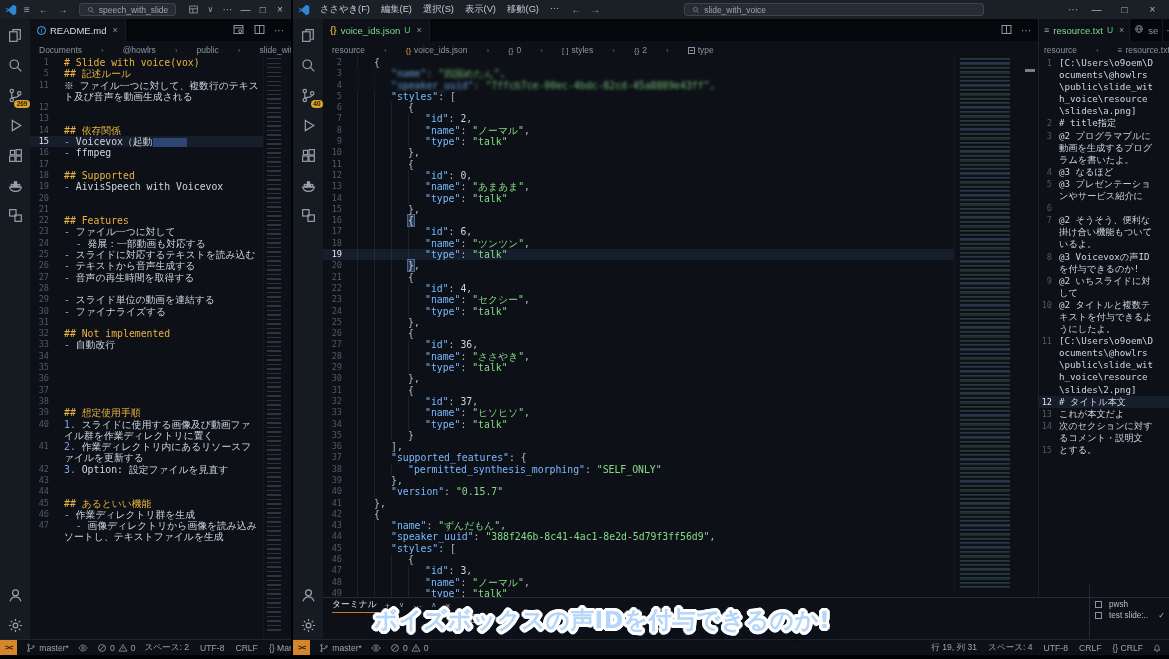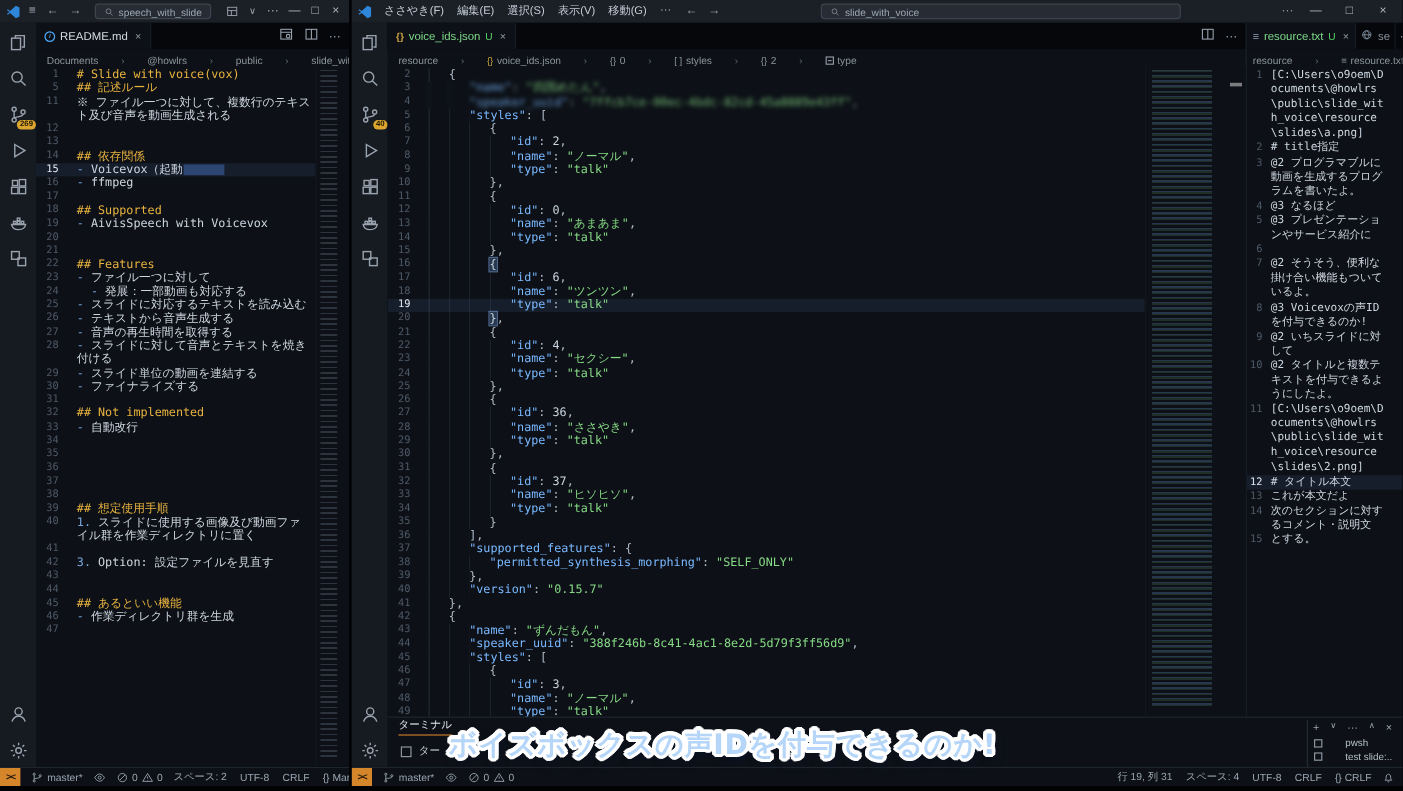--- a/index.html
+++ b/index.html
@@ -76,29 +76,29 @@
 .mmR .mm-fill{left:5px;right:28px;background:repeating-linear-gradient(to bottom,rgba(125,185,255,.30) 0 1.2px,rgba(134,217,133,.20) 1.2px 2.3px,transparent 2.3px 4.4px)}
 .mm-slider{position:absolute;top:14px;right:3px;width:10px;height:3px;background:rgba(255,255,255,.45)}
 
 .split{flex:1;display:flex;min-height:0}
 .json-col{flex:1;display:flex;flex-direction:column;min-width:0}
 .txt-col{flex:0 0 131px;display:flex;flex-direction:column;border-left:1px solid #1c222b;min-width:0}
 .txt-col .ln{flex:0 0 18px;padding-right:5px}
 .txt-col .row{font-size:9.2px;line-height:12.1px;min-height:12.1px}
 .txt-col .lt{padding-left:2px;padding-right:13px}
 
-.terminal{flex:0 0 42px;border-top:1px solid #242b35;background:#0d1117;display:flex;flex-direction:column}
+.terminal{flex:0 0 42px;border-top:1px solid #242b35;background:#0d1117;display:flex;flex-direction:row}
 .t-head{height:15px;display:flex;align-items:center;padding:0 9px;gap:8px}
 .t-tab{font-size:8.8px;color:#e1e7ee;border-bottom:1px solid #c57a28;padding-bottom:1px}
 .t-btns{margin-left:auto;display:flex;gap:9px;color:#9aa4af;font-size:9px}
 .t-body{flex:1;display:flex;position:relative;padding-left:11px;align-items:center;gap:6px}
 .t-sq{width:9px;height:9px;border:1px solid #8b949e}
 .t-part{font-size:8.8px;color:#c6cdd5}
 .t-list{position:absolute;right:2px;top:-13px;width:78px;display:flex;flex-direction:column;gap:2px;border-left:1px solid #242b35;padding:15px 2px 0 5px;bottom:0}
-.t-li{display:flex;align-items:center;gap:19px;font-size:8.2px;color:#b6bfc9;white-space:nowrap;overflow:hidden}
+.t-li{display:flex;align-items:center;gap:7px;font-size:8.2px;color:#b6bfc9;white-space:nowrap;overflow:hidden}
 .t-li .tsq{flex:0 0 7px;width:7px;height:7px;border:1px solid #8b949e}
 .t-li .chk{margin-left:auto;font-size:8px}
 
 .statusbar{flex:0 0 16px;height:16px;background:#0d1117;border-top:1px solid #1f252e;display:flex;align-items:center;font-size:8.6px;color:#9aa5b1;gap:9px;padding-right:7px;white-space:nowrap}
 .remote{height:100%;background:#d6862a;color:#23180a;font-weight:bold;font-size:8px;display:flex;align-items:center;padding:0 5px;letter-spacing:-1px}
 .sb-item{display:flex;align-items:center;gap:3px}
 .sb-item svg{width:10px;height:10px;stroke:#9aa5b1;fill:none;stroke-width:1.2}
 .sb-group{display:flex;gap:11px;margin-left:auto}
 
 .subtitle{position:absolute;left:374px;top:604px;z-index:50;font-family:"DejaVu Sans",sans-serif;font-size:23.5px;font-weight:700;letter-spacing:.5px;color:#b5d6f8;white-space:nowrap;
@@ -324,21 +324,20 @@
               <div class="row">
                 <div class="ln">26</div>
                 <div class="lt"><span class="dash">- </span><span class="txt">テキストから音声生成する</span></div>
               </div>
               <div class="row">
                 <div class="ln">27</div>
                 <div class="lt"><span class="dash">- </span><span class="txt">音声の再生時間を取得する</span></div>
               </div>
               <div class="row">
                 <div class="ln">28</div>
-                <div class="lt"><span class="dash">- </span><span class="txt">スライドに対して音声とテキストを焼き付ける</span></div>
               </div>
               <div class="row">
                 <div class="ln">29</div>
                 <div class="lt"><span class="dash">- </span><span class="txt">スライド単位の動画を連結する</span></div>
               </div>
               <div class="row">
                 <div class="ln">30</div>
                 <div class="lt"><span class="dash">- </span><span class="txt">ファイナライズする</span></div>
               </div>
               <div class="row">
@@ -373,20 +372,21 @@
               <div class="row">
                 <div class="ln">39</div>
                 <div class="lt"><span class="mdh">## 想定使用手順</span></div>
               </div>
               <div class="row">
                 <div class="ln">40</div>
                 <div class="lt"><span class="num">1. </span><span class="txt">スライドに使用する画像及び動画ファイル群を作業ディレクトリに置く</span></div>
               </div>
               <div class="row">
                 <div class="ln">41</div>
+                <div class="lt"><span class="num">2. </span><span class="txt">作業ディレクトリ内にあるリソースファイルを更新する</span></div>
               </div>
               <div class="row">
                 <div class="ln">42</div>
                 <div class="lt"><span class="num">3. </span><span class="txt">Option: 設定ファイルを見直す</span></div>
               </div>
               <div class="row">
                 <div class="ln">43</div>
                 <div class="lt"></div>
               </div>
               <div class="row">
@@ -396,20 +396,21 @@
               <div class="row">
                 <div class="ln">45</div>
                 <div class="lt"><span class="mdh">## あるといい機能</span></div>
               </div>
               <div class="row">
                 <div class="ln">46</div>
                 <div class="lt"><span class="dash">- </span><span class="txt">作業ディレクトリ群を生成</span></div>
               </div>
               <div class="row">
                 <div class="ln">47</div>
+                <div class="lt"><span class="dash">  - </span><span class="txt">画像ディレクトリから画像を読み込みソートし、テキストファイルを生成</span></div>
               </div>
             </div>
           <div class="minimap mmL">
               <div class="mm-fill"></div>
             </div>
         </div>
       </div>
     </div>
     <footer class="statusbar">
       <span class="remote">&gt;&lt;</span>

